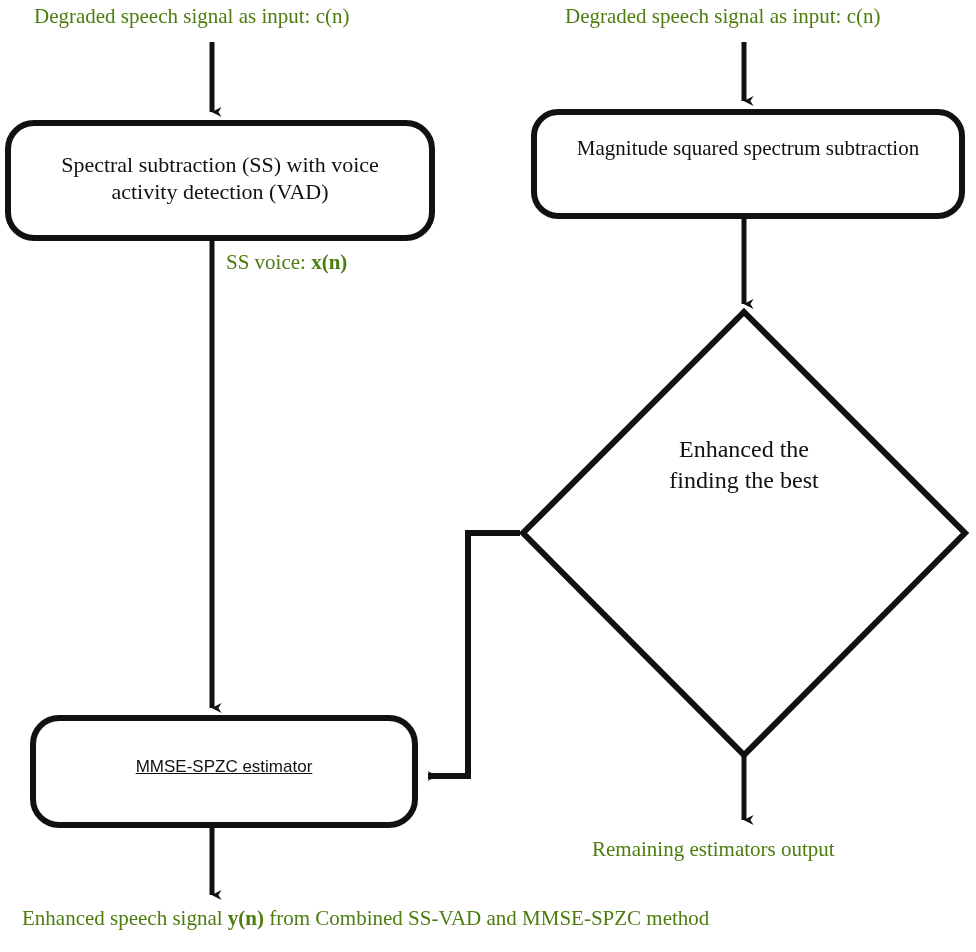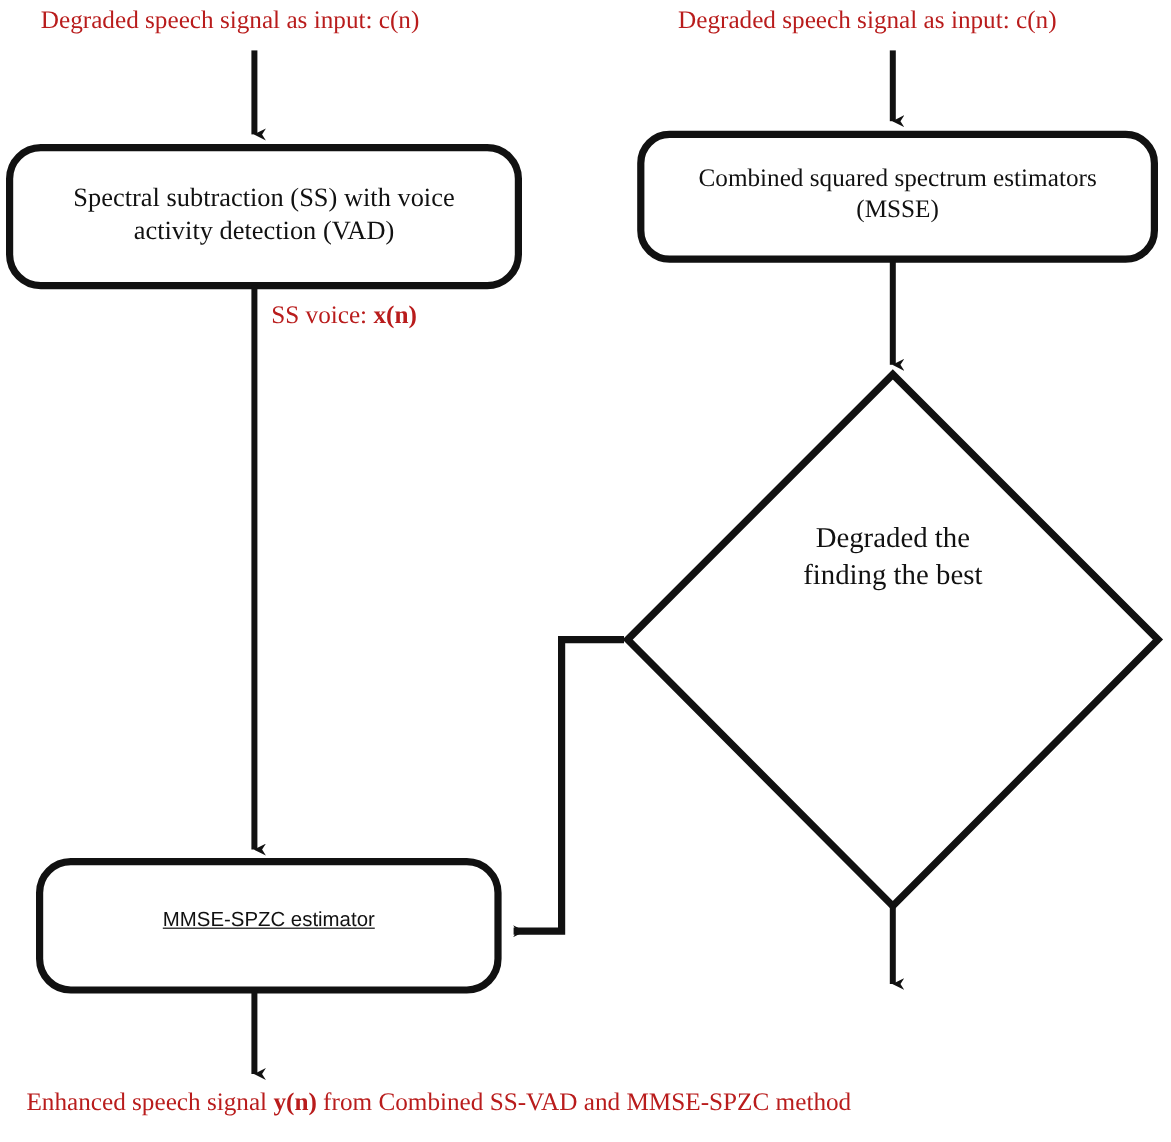--- a/index.html
+++ b/index.html
@@ -17,21 +17,21 @@
   svg.layer {
     position: absolute;
     left: 0;
     top: 0;
     width: 976px;
     height: 952px;
   }
   .lbl {
     position: absolute;
     font-family: "Liberation Serif", "DejaVu Serif", serif;
-    color: #b91c1c;
+    color: #4d7c0f;
     white-space: nowrap;
     line-height: 1.18;
   }
   .node-text {
     position: absolute;
     font-family: "Liberation Serif", "DejaVu Serif", serif;
     color: #111111;
     text-align: center;
     line-height: 1.22;
   }
@@ -95,33 +95,33 @@
   <div class="lbl" style="left:34px; top:4px; font-size:21px;">Degraded speech signal as input:  c(n)</div>
 
   <div class="lbl" style="left:565px; top:4px; font-size:21px;">Degraded speech signal as input:  c(n)</div>
 
   <div class="node-text" style="left:8px; top:152px; width:424px; font-size:22px;">
     <div>Spectral subtraction (SS) with voice</div>
     <div>activity detection (VAD)</div>
   </div>
 
   <div class="node-text" style="left:534px; top:136px; width:428px; font-size:21px;">
-    <div>Combined squared spectrum estimators</div>
-    <div>(MSSE)</div>
+    <div>Magnitude squared spectrum subtraction</div>
   </div>
 
   <div class="lbl" style="left:226px; top:250px; font-size:21px;">
     <span>SS voice: </span><span class="bold">x(n)</span>
   </div>
 
   <div class="node-text" style="left:594px; top:434px; width:300px; font-size:24px; line-height:1.30;">
-    <div>Degraded the</div>
+    <div>Enhanced the</div>
     <div>finding the best</div>
   </div>
 
   <div class="node-text sans" style="left:33px; top:757px; width:382px; font-size:17px;text-decoration:underline;">MMSE-SPZC estimator</div>
 
+  <div class="lbl" style="left:592px; top:837px; font-size:21px;">Remaining estimators output</div>
 
   <div class="lbl" style="left:22px; top:906px; font-size:21px;">
     <span>Enhanced speech signal </span><span class="bold">y(n)</span><span> from Combined SS-VAD and MMSE-SPZC method</span>
   </div>
 
 </div>
 
 </body></html>

